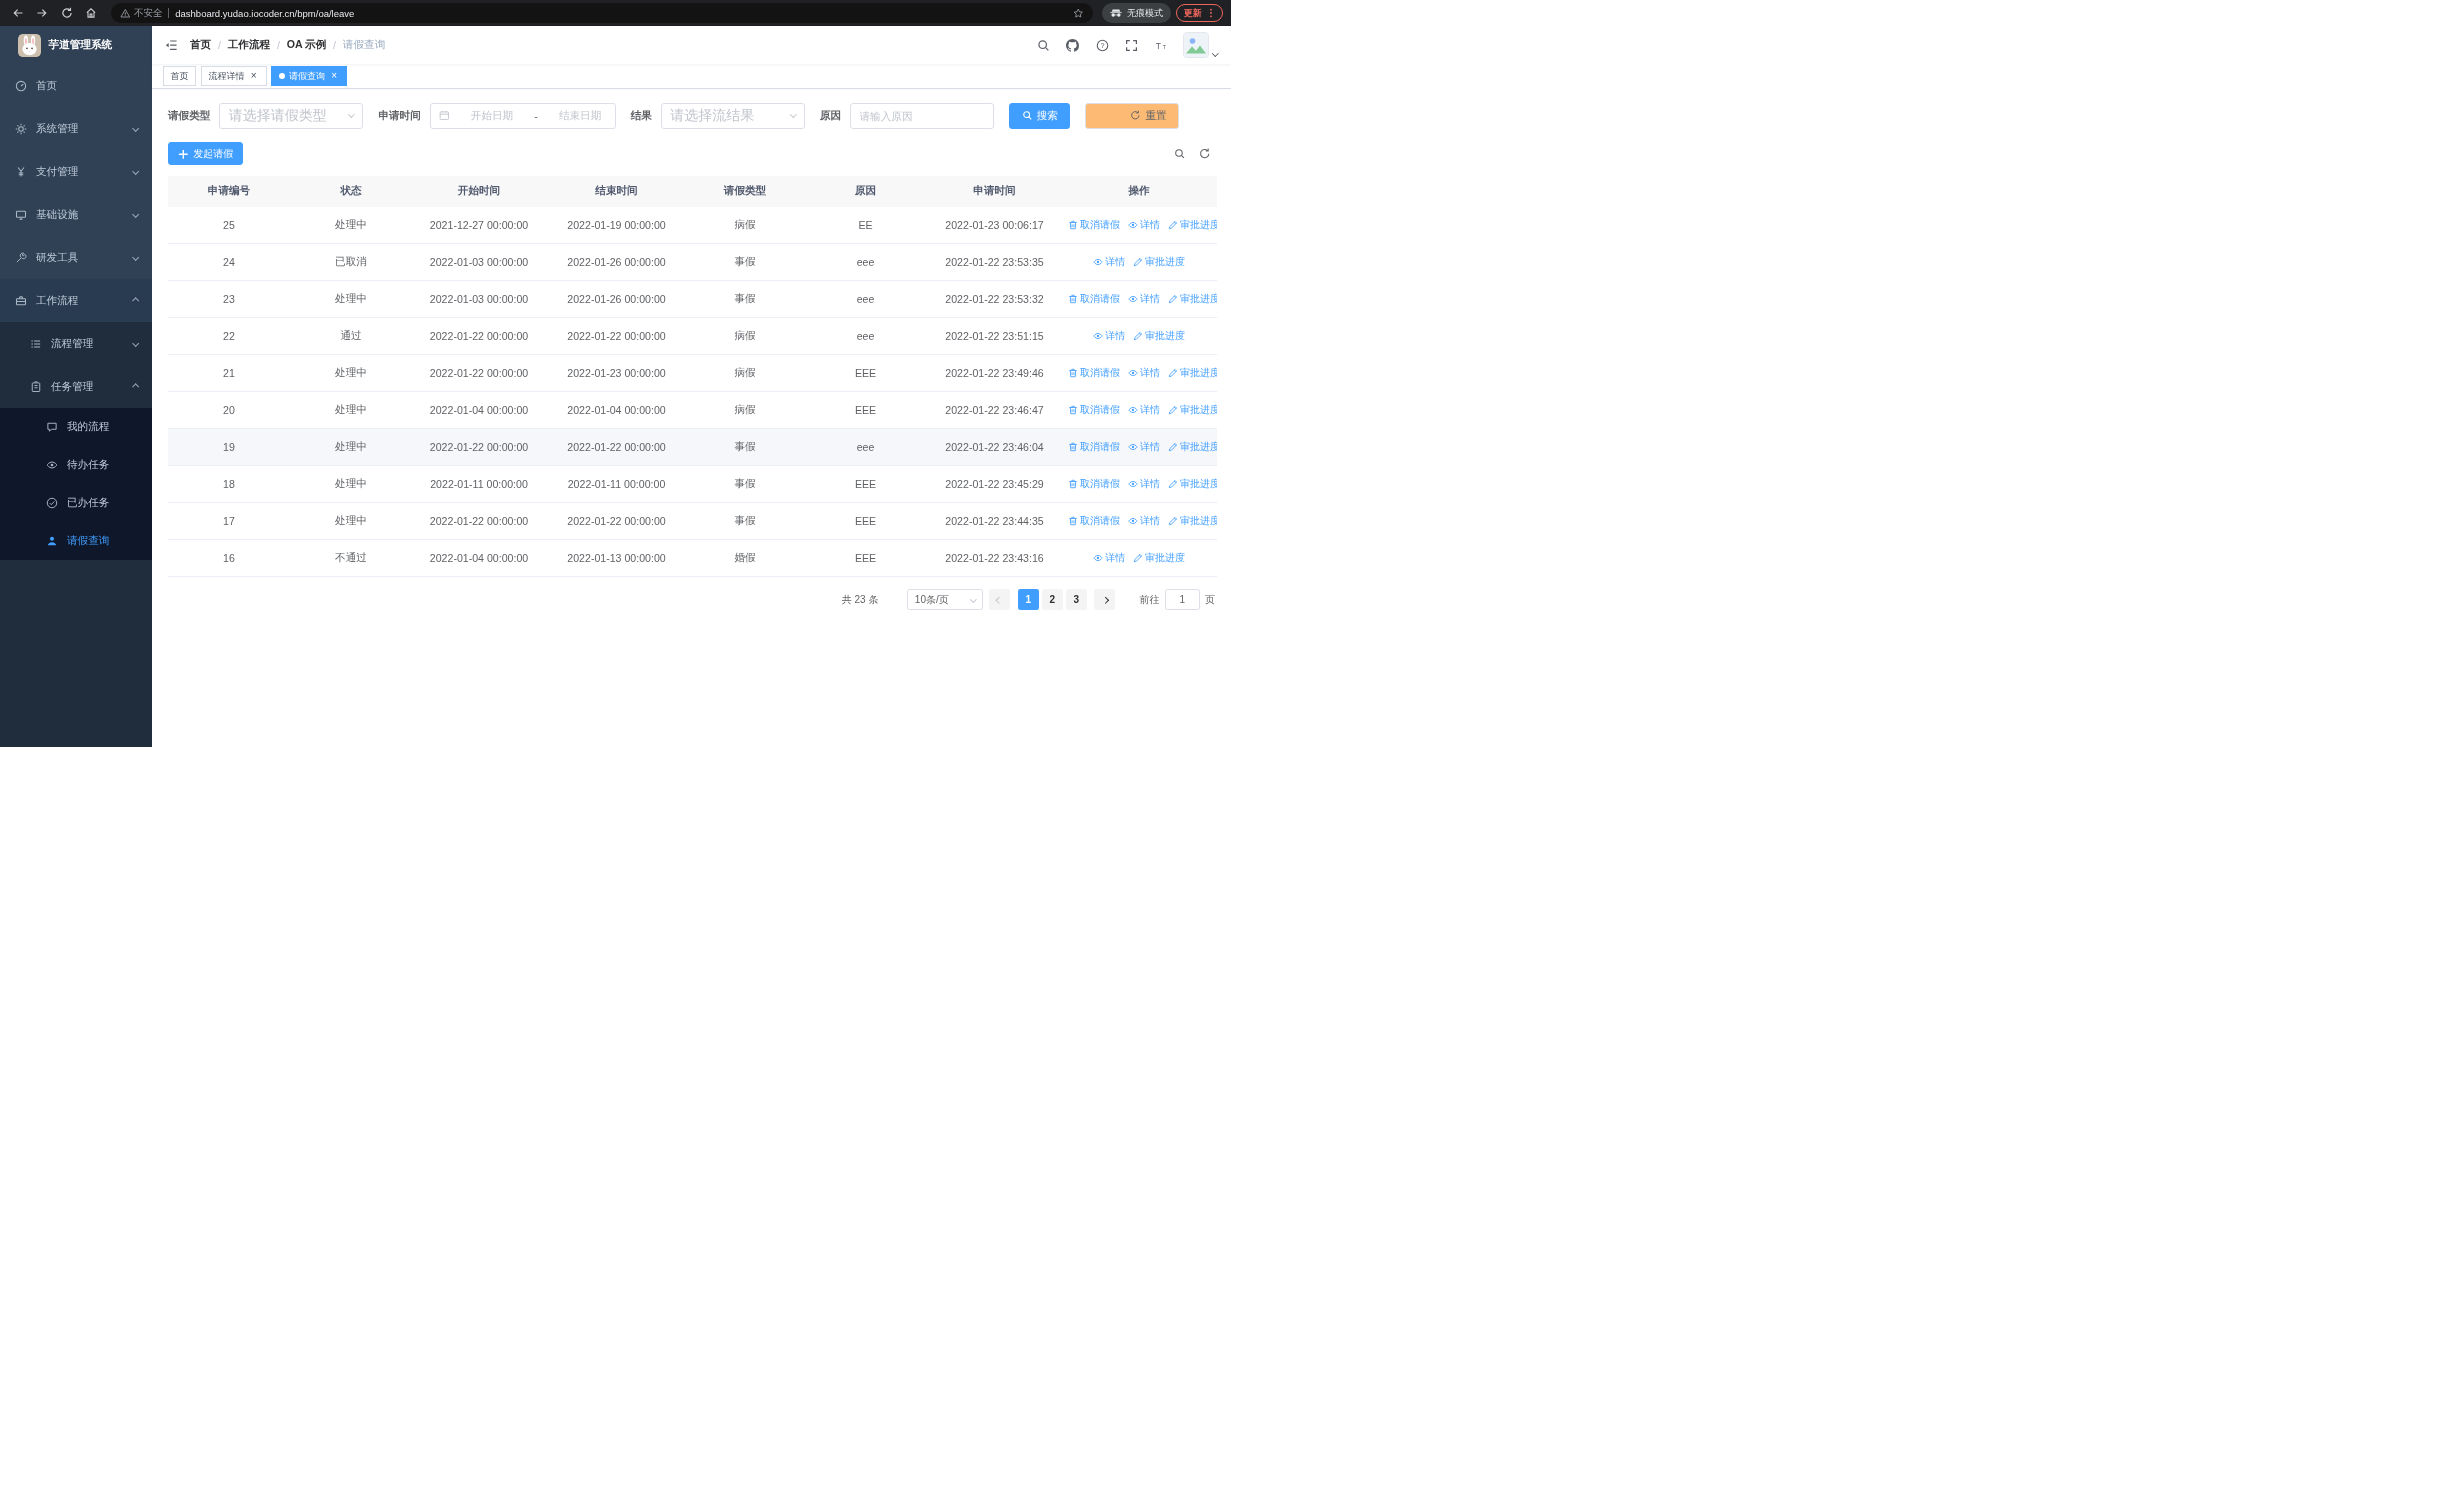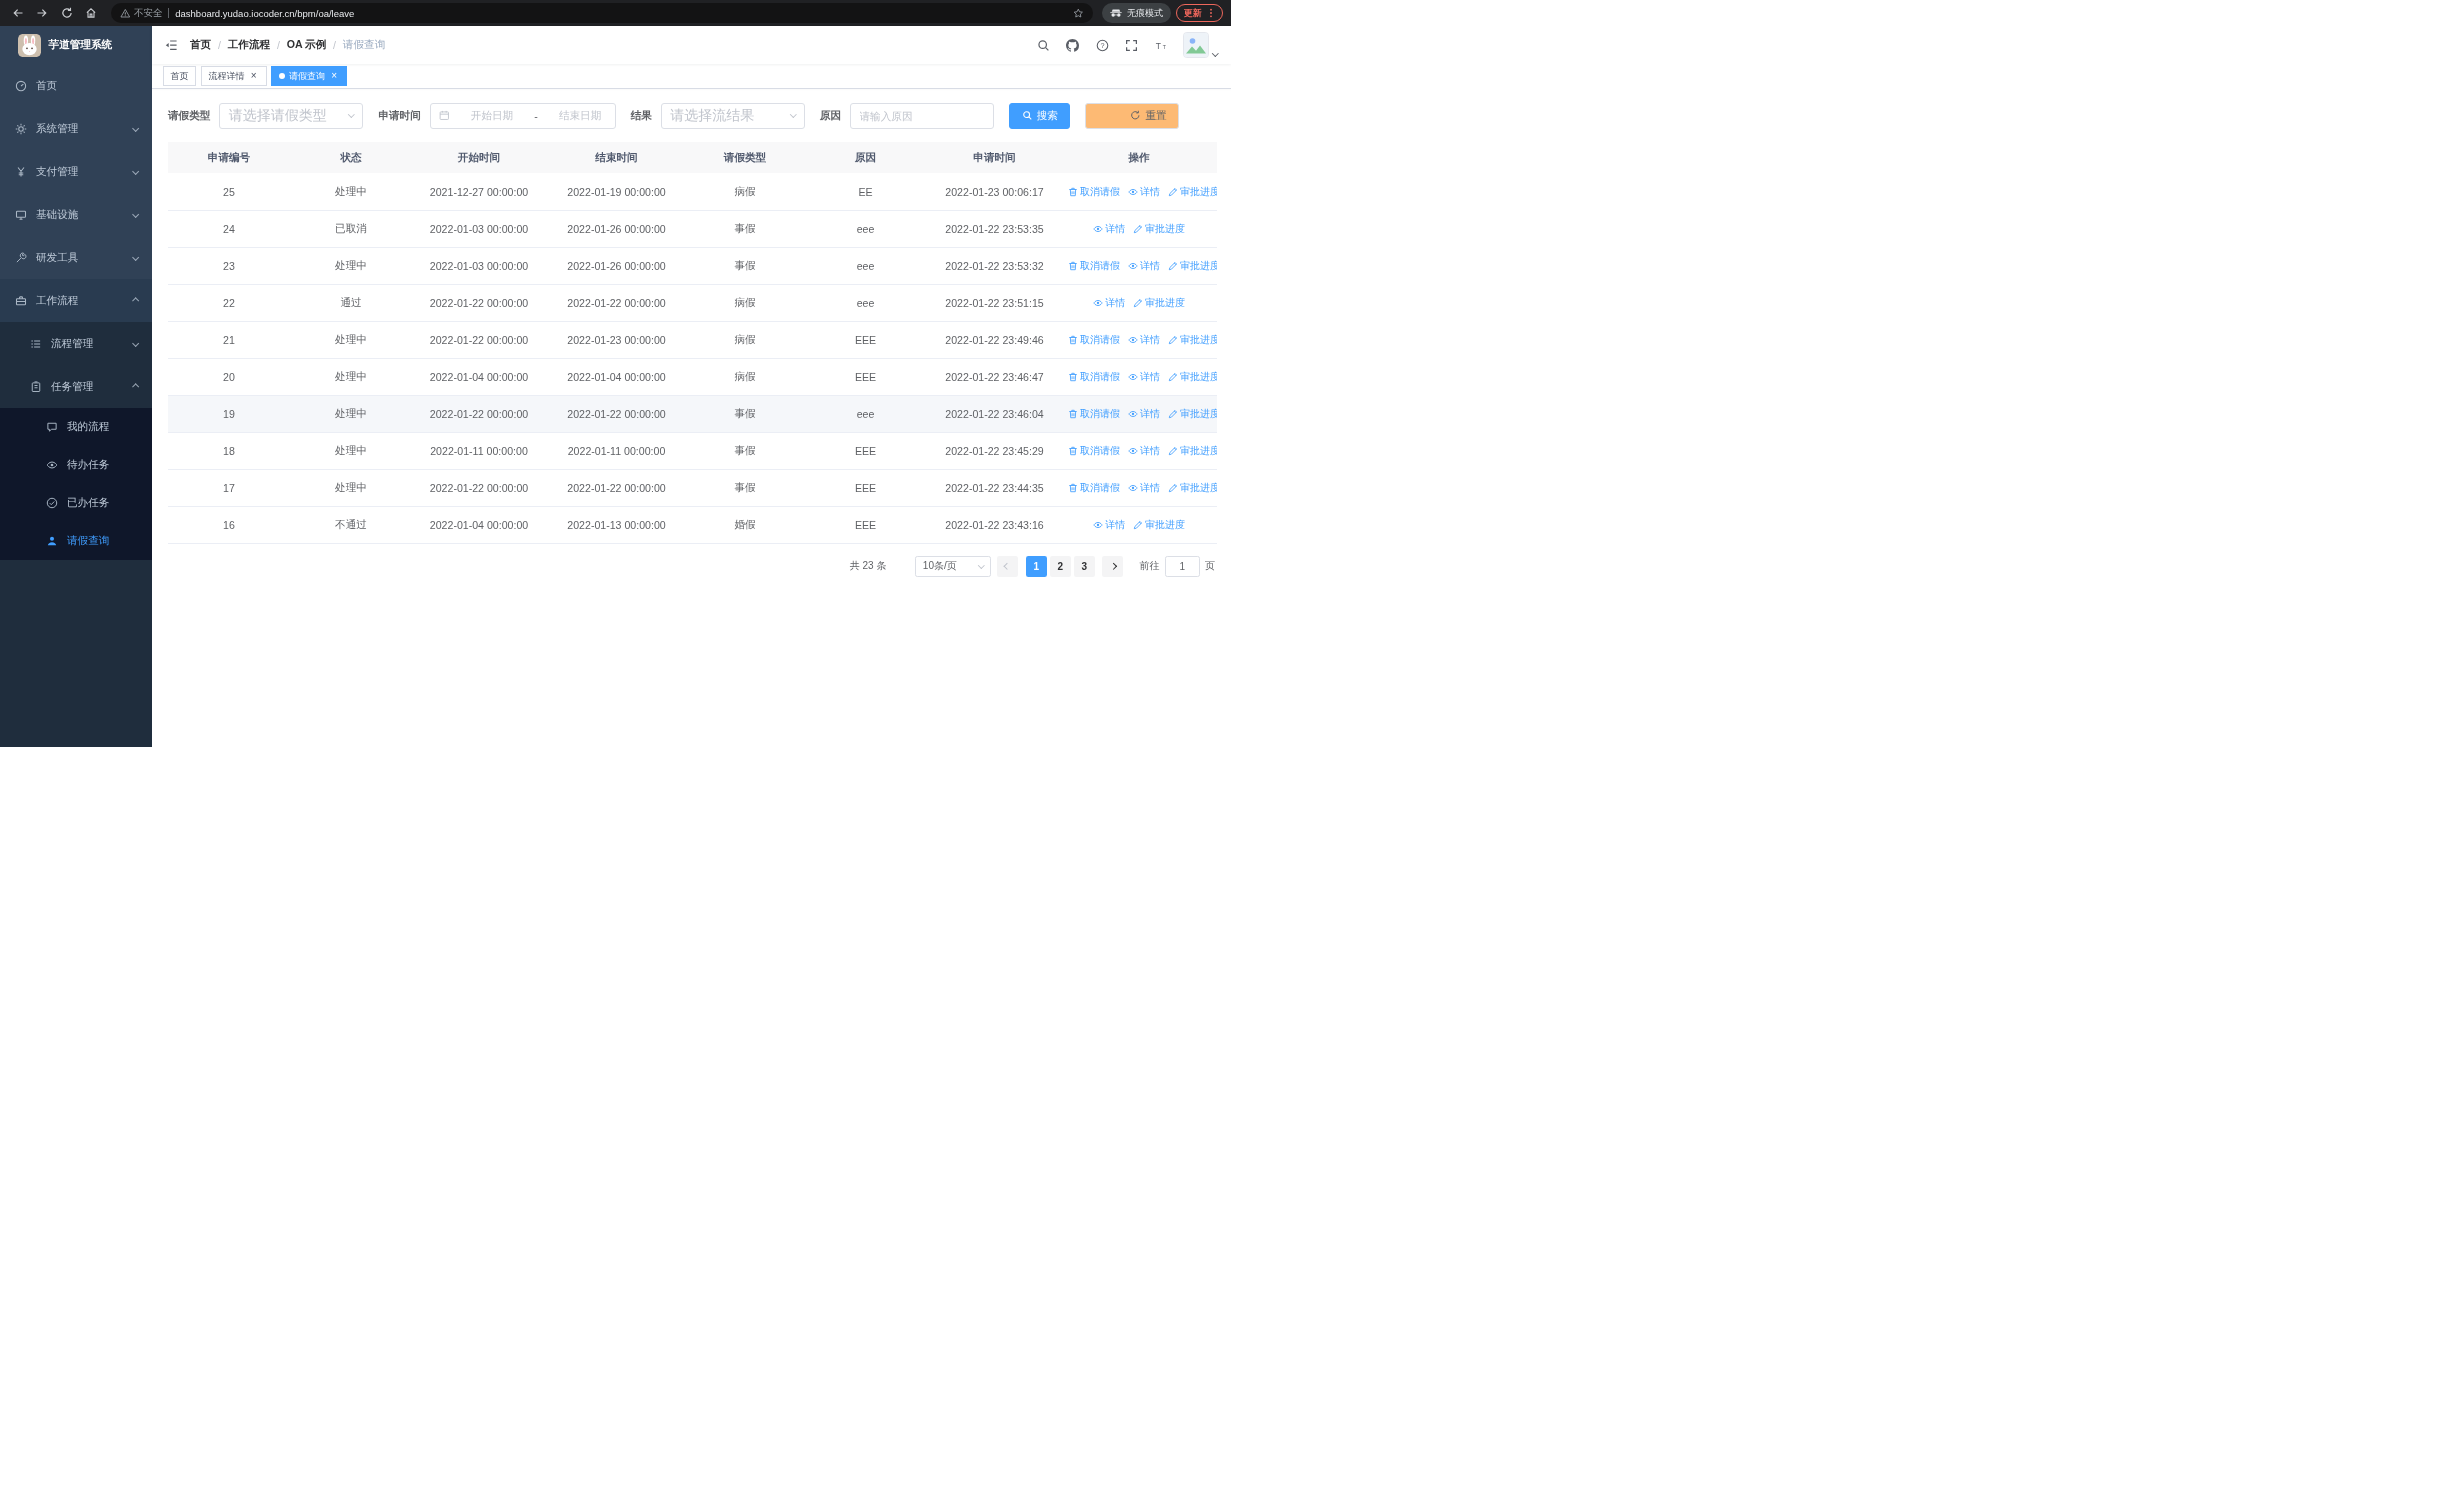--- a/index.html
+++ b/index.html
@@ -110,21 +110,21 @@
   .aicon svg { width:10px; height:10px; display:block; }
 
   
   .pagination { display:flex; justify-content:flex-end; align-items:center; margin-top:12px; font-size:10px; color:#606266; gap:4.6px; }
   .total { margin-right:24px; }
   .size-select { width:76px; height:21px; border:0.8px solid #dcdfe6; border-radius:2.3px; background:#fff; display:flex; align-items:center; justify-content:space-between; padding:0 6.8px; cursor:pointer; }
   .page-btn { min-width:21px; height:21px; border:none; border-radius:2.3px; background:#f4f4f5; color:#303133; font-weight:700; font-size:10px; font-family:inherit; display:inline-flex; align-items:center; justify-content:center; margin:0 1.5px; cursor:pointer; }
   .page-btn.active { background:#409eff; color:#fff; }
   .page-btn.disabled { color:#c0c4cc; cursor:default; }
   .pages { display:inline-flex; }
-  .goto { display:flex; align-items:center; gap:5.3px; margin-left:10px; }
+  .goto { display:flex; align-items:center; gap:5.3px; margin-left:18px; }
   .goto-input { width:35px; height:21px; border:0.8px solid #dcdfe6; border-radius:2.3px; text-align:center; font-size:10px; color:#606266; font-family:inherit; outline:none; }
 </style>
 </head>
 <body>
 
 <div class="screen">
 
   <div class="chrome">
     <span class="nav-ic">
         <svg viewBox="0 0 16 16" fill="none" stroke="currentColor" stroke-width="1.6">
@@ -448,20 +448,43 @@
           <button class="btn btn-plain">
             <span>
                 <svg viewBox="0 0 16 16" fill="none" stroke="currentColor" stroke-width="1.5">
                   <path d="M13.5 8a5.5 5.5 0 1 1-1.6-3.9M12.6 1.2v3.2H9.4"></path>
                 </svg>
               </span>
             <span>重置</span>
           </button>
         </div>
 
+        <div class="toolbar-row">
+          <button class="btn btn-primary btn-create">
+            <span>
+                <svg viewBox="0 0 12 12" fill="none" stroke="currentColor" stroke-width="1.6">
+                  <path d="M6 1v10M1 6h10"></path>
+                </svg>
+              </span>
+            <span>发起请假</span>
+          </button>
+          <div class="toolbar-icons">
+            <span class="tool-ic">
+                <svg viewBox="0 0 16 16" fill="none" stroke="currentColor" stroke-width="1.5">
+                  <circle cx="7" cy="7" r="4.6"></circle>
+                  <path d="M10.6 10.6L14 14"></path>
+                </svg>
+              </span>
+            <span class="tool-ic">
+                <svg viewBox="0 0 16 16" fill="none" stroke="currentColor" stroke-width="1.5">
+                  <path d="M13.8 8A5.8 5.8 0 1 1 12 3.7M12.9 0.8v3.4H9.5"></path>
+                </svg>
+              </span>
+          </div>
+        </div>
 
         <table class="grid">
           <colgroup>
             <col style="width:122px">
               <col style="width:122px">
               <col style="width:134px">
               <col style="width:141px">
             <col style="width:116px">
               <col style="width:125px">
               <col style="width:133px">

